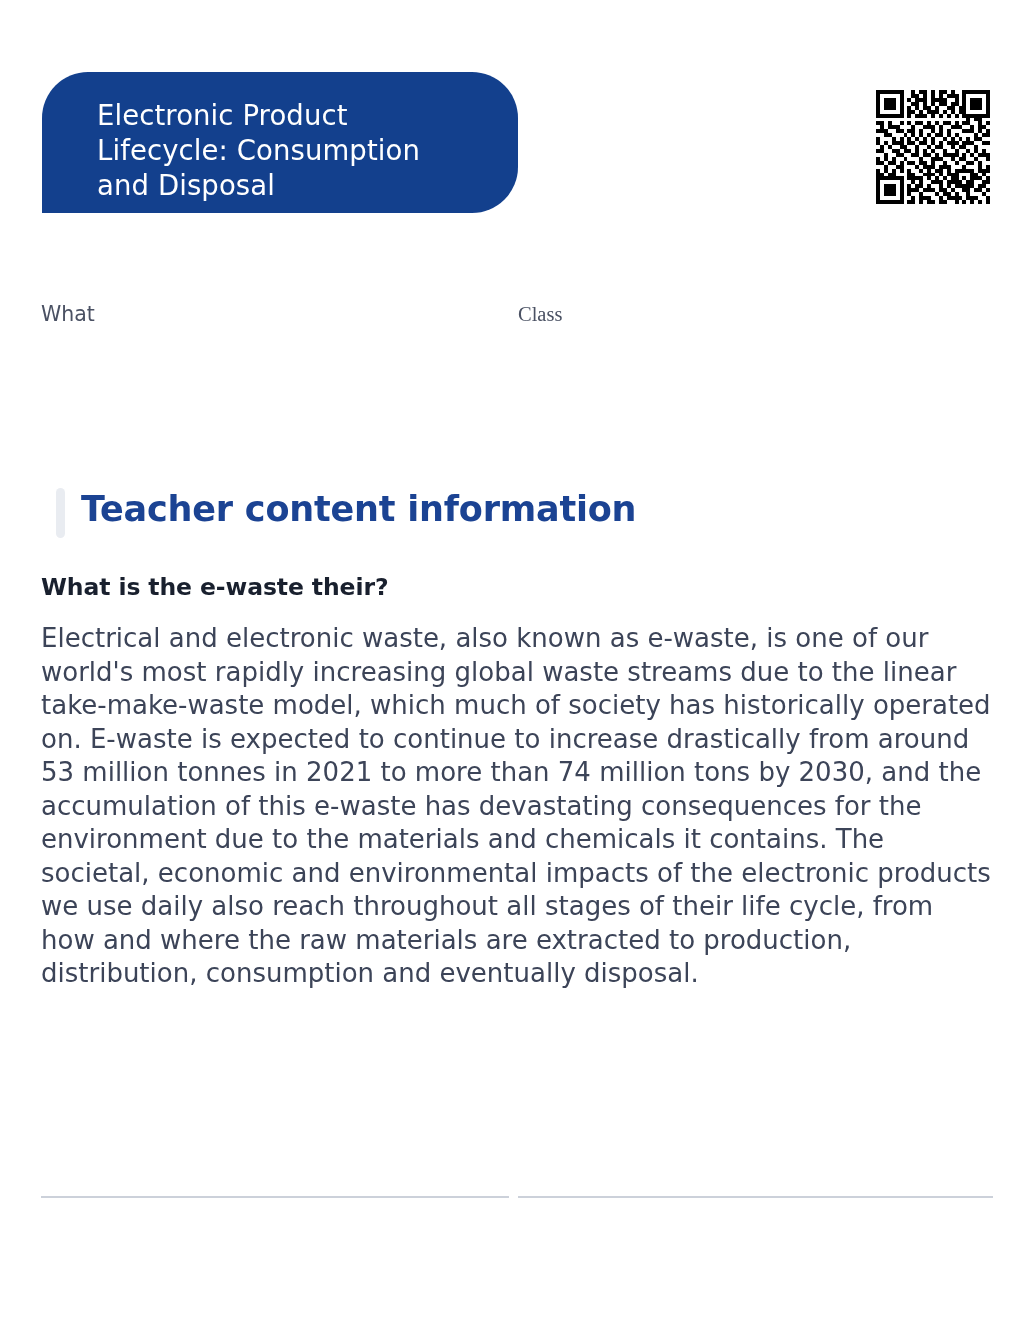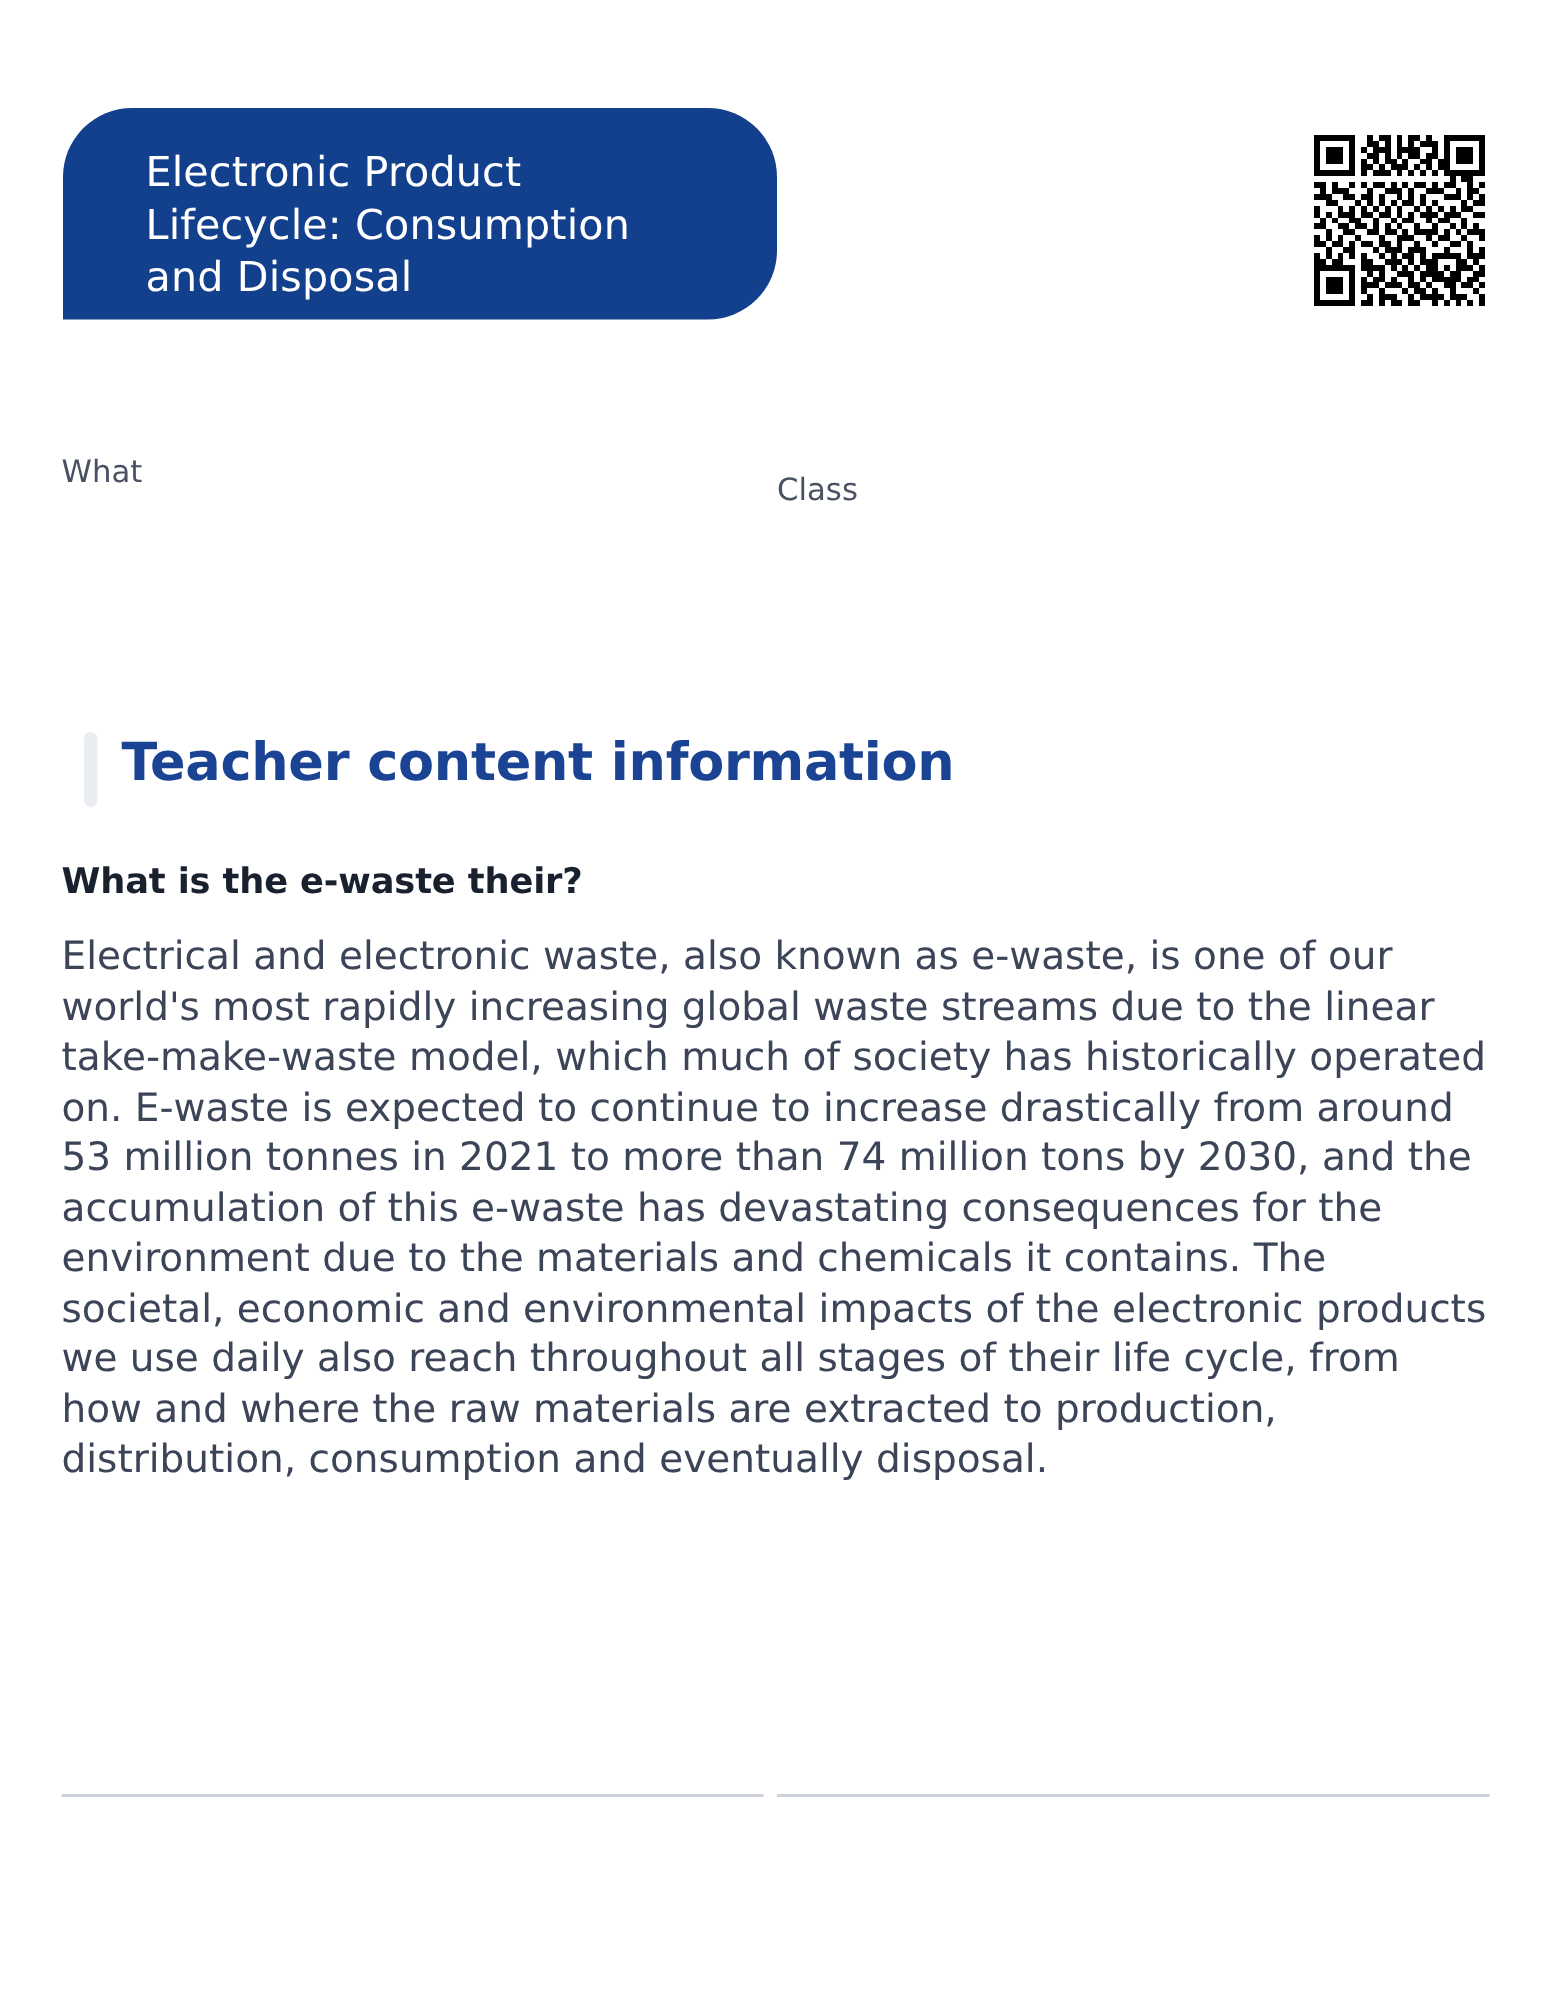--- a/index.html
+++ b/index.html
@@ -74,21 +74,21 @@
     height: 40px;
   }
   .field-label {
     position: absolute;
     color: #4a5163;
     font-size: 20.5px;
     line-height: 28px;
     font-weight: 400;
   }
   .field-name  { left: 41px; top: 0; }
-  .field-class { left: 518px; top: 12px; }
+  .field-class { left: 518px; top: 0; font-family: Liberation Serif, serif; }
 
   
   .section-heading-wrap {
     position: absolute;
     left: 0;
     top: 484px;
     width: 903px;
     height: 60px;
     margin-left: 40px;
   }

